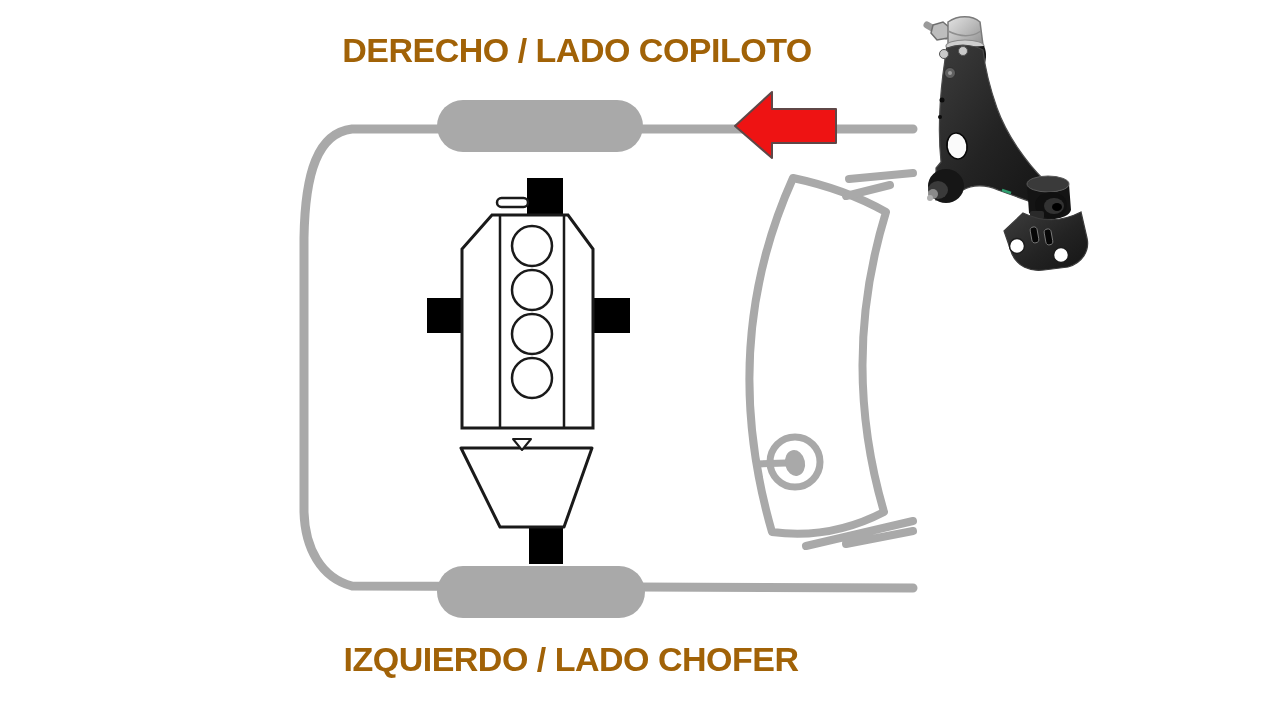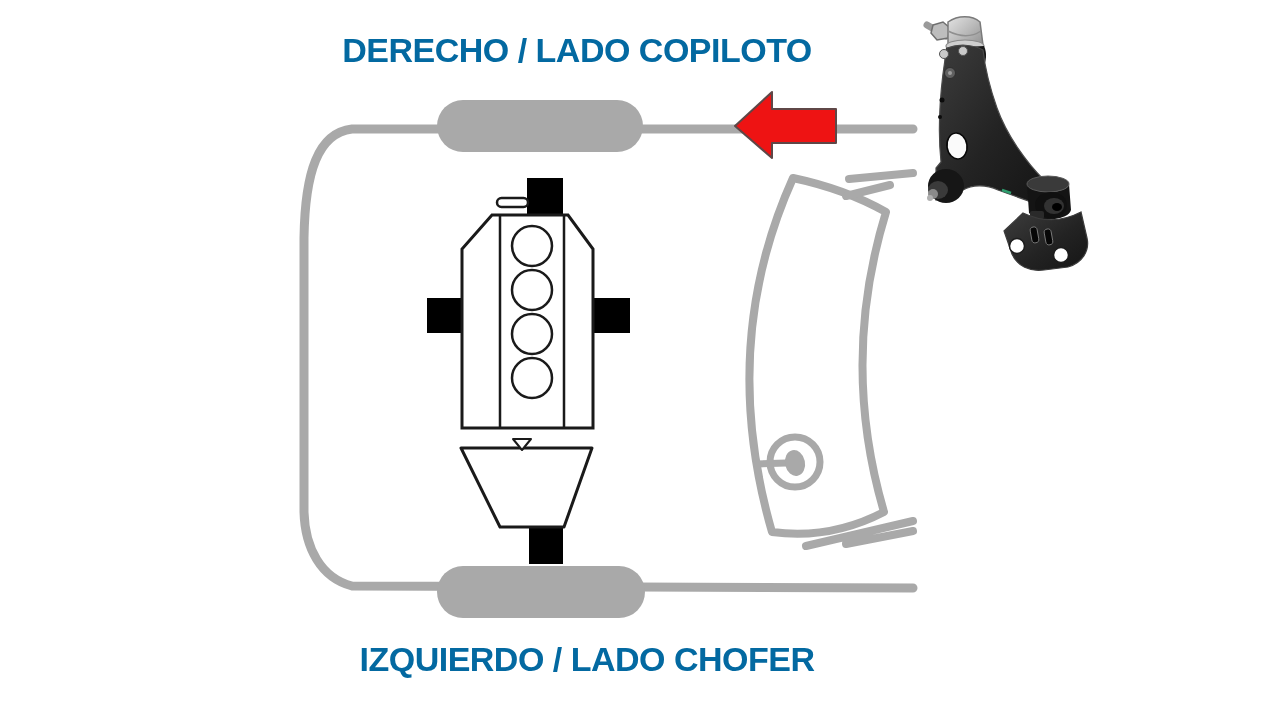--- a/index.html
+++ b/index.html
@@ -2,24 +2,24 @@
 <html><head>
 <meta charset="utf-8">
 <style>
   html,body{margin:0;padding:0;background:#ffffff;}
   .canvas{
     position:relative;width:1280px;height:720px;background:#ffffff;
     overflow:hidden;font-family:"Liberation Sans",sans-serif;
   }
   .side-label{
     position:absolute;font-weight:700;font-size:34px;letter-spacing:-0.5px;
-    color:#0369a1;text-align:center;white-space:nowrap;
+    color:#a16207;text-align:center;white-space:nowrap;
   }
   .side-label.top{left:0;width:1154px;top:31px;}
-  .side-label.bottom{left:16px;width:1142px;top:640px;}
+  .side-label.bottom{left:0;width:1142px;top:640px;}
   svg{position:absolute;left:0;top:0;}
 </style>
 </head>
 <body>
 
 <div class="canvas">
 
   <div class="side-label top">DERECHO / LADO COPILOTO</div>
 
   <div class="side-label bottom">IZQUIERDO / LADO CHOFER</div>

